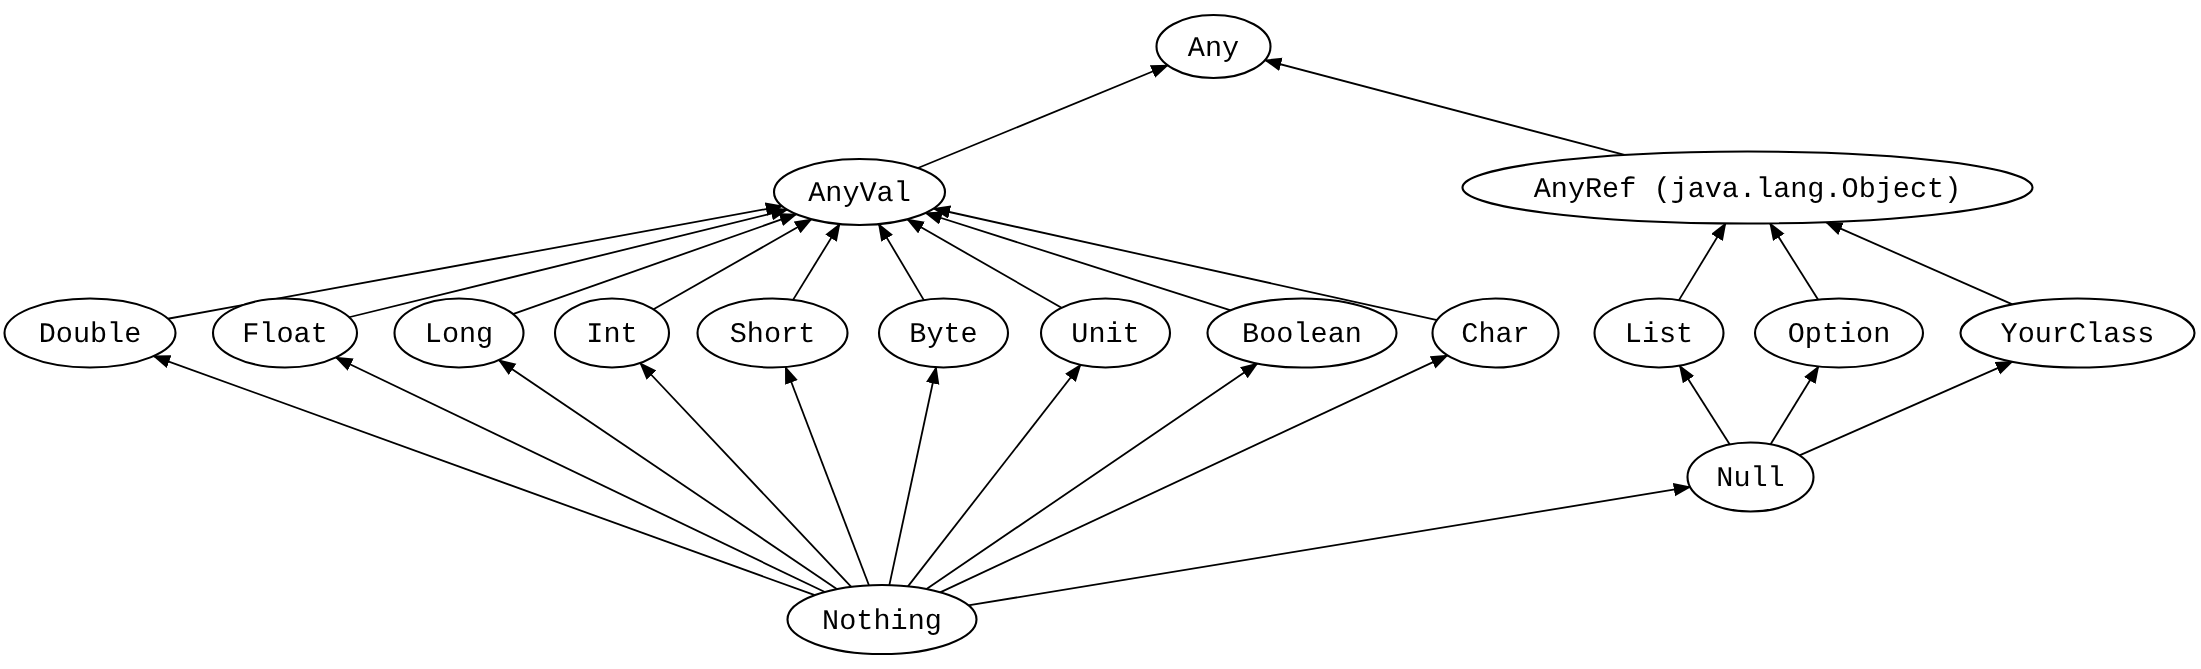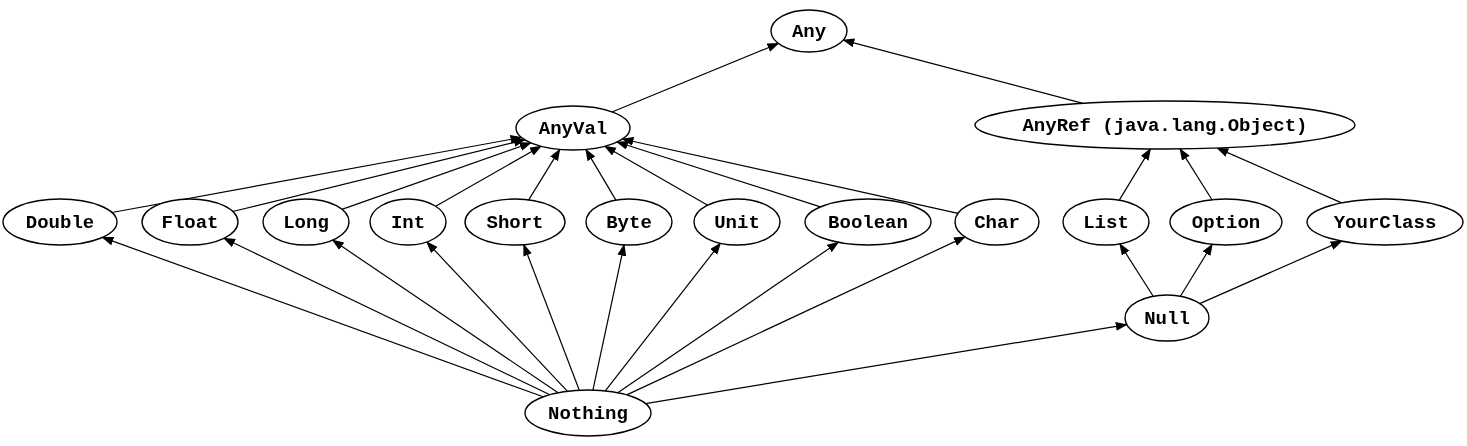--- a/index.html
+++ b/index.html
@@ -6,21 +6,20 @@
     margin: 0;
     padding: 0;
     background: #ffffff;
   }
   #diagram-wrap {
     position: relative;
     width: 1467px;
     height: 446px;
     background: #ffffff;
     overflow: hidden;
-    font-weight: bold;
   }
   #diagram-wrap svg {
     display: block;
     width: 1467px;
     height: 446px;
   }
   .node-label {
     font-family: "Liberation Mono", "DejaVu Sans Mono", monospace;
     font-size: 19px;
     fill: #000000;

